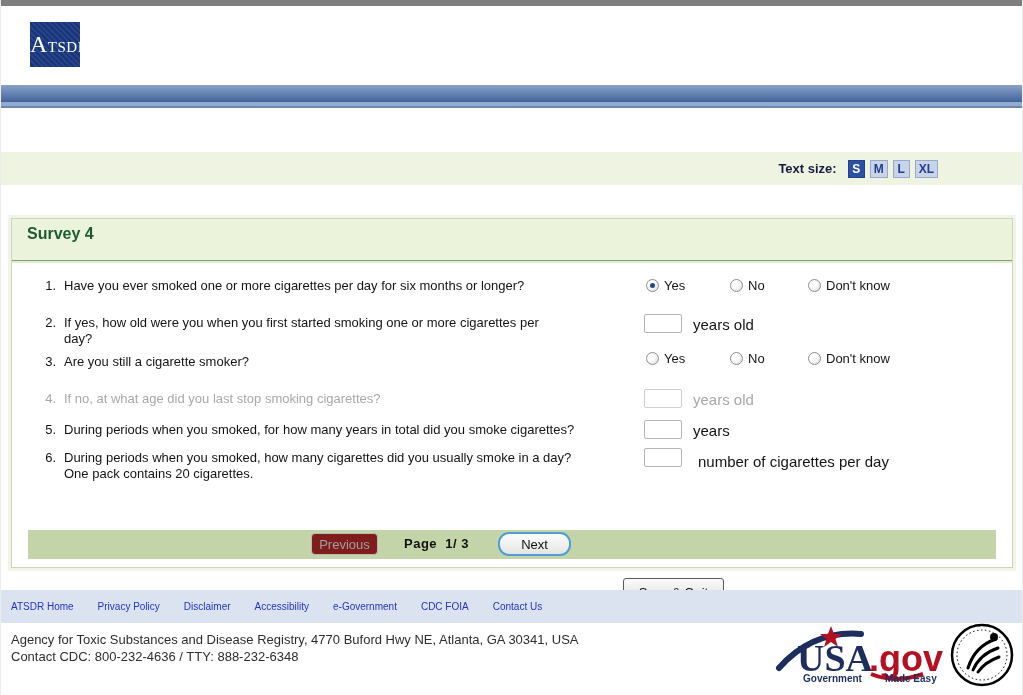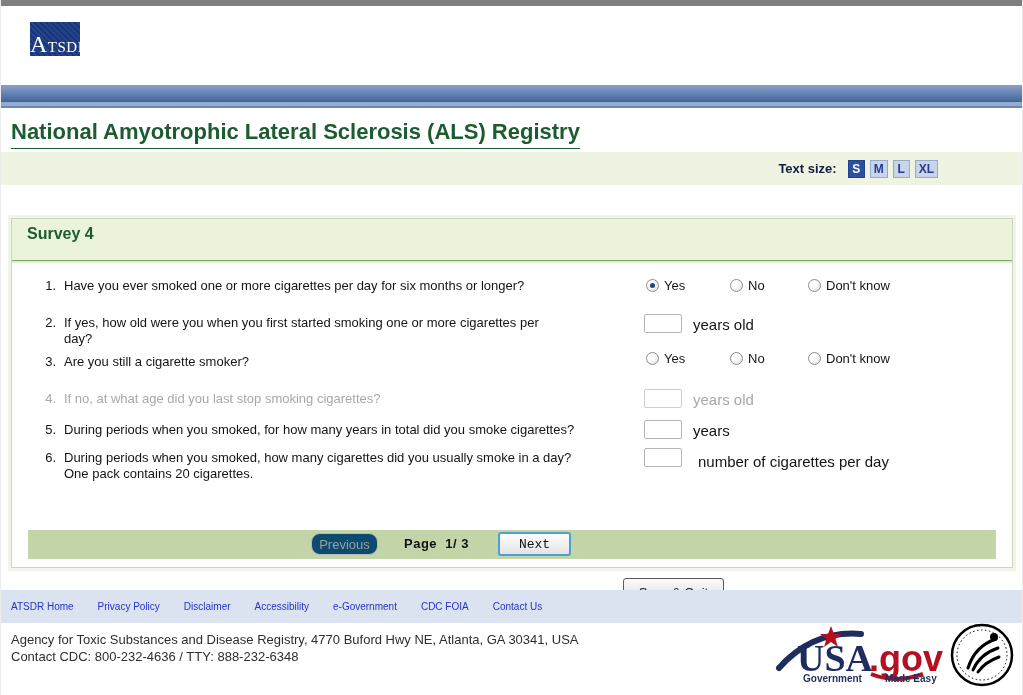--- a/index.html
+++ b/index.html
@@ -4,21 +4,21 @@
 <style>
   * { margin:0; padding:0; box-sizing:border-box; }
   html,body { width:1023px; height:695px; background:#fff; font-family:"Liberation Sans", sans-serif; overflow:hidden; }
   .page { position:relative; width:1023px; height:695px; background:#fff; border-left:1px solid #ececec; border-right:1px solid #ececec; }
 
   
   .top-strip { position:absolute; top:0; left:0; width:100%; height:6px; background:#7f7f7f; }
 
   
   .header { position:absolute; top:6px; left:0; width:100%; height:79px; background:#fff; }
-  .atsdr-logo { position:absolute; left:29px; top:16px; width:50px; height:34px; background:#16357c;
+  .atsdr-logo { position:absolute; left:29px; top:16px; width:50px; height:45px; background:#16357c;
     background-image:repeating-linear-gradient(45deg, rgba(255,255,255,.07) 0 2px, transparent 2px 4px);
     color:#fff; text-align:right; font-family:"Liberation Serif", serif; line-height:45px; font-size:15px; letter-spacing:.5px; }
   .atsdr-logo .big { font-size:24px; }
   .agency-name { position:absolute; left:89px; top:32px; font-size:19px; color:#3c3c3c; letter-spacing:.4px; }
 
   
   .blue-bar { position:absolute; top:85px; left:0; width:100%; height:23px;
     background:linear-gradient(#8aa2c8 0%, #46679e 70%, #3c5d96 74%, #93abd0 74%, #93abd0 90%, #6d87b0 90%, #6d87b0 100%); }
 
   
@@ -51,24 +51,24 @@
   .radio.checked::after { content:""; position:absolute; left:3px; top:3px; width:5px; height:5px; border-radius:50%; background:#25477e; }
 
   .num-input { position:absolute; width:38px; height:19px; border:1px solid #b5b5b5; border-radius:2px; background:#fff; font-size:13px; padding:0 3px; }
   .q-row.disabled .num-input { border-color:#cfcfcf; }
   .suffix { position:absolute; font-size:15px; }
 
   
   .nav-bar { position:absolute; left:16px; right:16px; top:311px; height:29px; background:#c3d5a8; }
   .btn { font-family:"Liberation Sans", sans-serif; font-size:13px; cursor:pointer; }
   .btn-previous { position:absolute; left:283px; top:3px; width:67px; height:22px; color:#9f9f9f;
-    background:#0c4a6e; border:1px solid #b9b9b9; border-radius:9px; }
+    background:#7f1d1d; border:1px solid #b9b9b9; border-radius:4px; }
   .page-indicator { position:absolute; left:376px; top:6px; font-size:13px; font-weight:bold; color:#111; letter-spacing:.5px; }
   .btn-next { position:absolute; left:470px; top:2px; width:73px; height:24px;
-    background:linear-gradient(#fdfdfd,#e4e4e4); border:2px solid #4d9fd6; border-radius:3px; color:#111;font-family:Liberation Mono, monospace; }
+    background:linear-gradient(#fdfdfd,#e4e4e4); border:2px solid #4d9fd6; border-radius:11px; color:#111; }
   .btn-save { position:absolute; left:595px; top:2px; width:101px; height:28px;
     background:linear-gradient(#fbfbfb,#d9d9d9); border:1px solid #5a5a5a; border-radius:3px; color:#111;margin-top:46px; }
 
   
   .footer-links { position:absolute; top:590px; left:0; width:100%; height:33px; background:#dce3f0;
     display:flex; align-items:center; padding-left:10px; gap:24px; }
   .footer-links a { font-size:10px; color:#2433c4; text-decoration:none; cursor:pointer; }
   .footer-text { position:absolute; left:10px; top:631px; font-size:13px; color:#2e2e2e; line-height:17px; }
 
   .usagov { position:absolute; left:772px; top:624px; width:172px; height:62px; }
@@ -80,21 +80,20 @@
 <div class="page">
 
   <div class="top-strip"></div>
 
   <div class="header">
     <div class="atsdr-logo"><span class="big">A</span><span>TSDR</span></div>
   </div>
 
   <div class="blue-bar"></div>
 
-  <div class="page-title">National Amyotrophic Lateral Sclerosis (ALS) Registry</div>
 
   <div class="textsize-bar">
     <span class="textsize-label">Text size:</span>
     <span class="size-btn selected">S</span>
     <span class="size-btn">M</span>
     <span class="size-btn">L</span>
     <span class="size-btn">XL</span>
   </div>
 
   <div class="panel">

